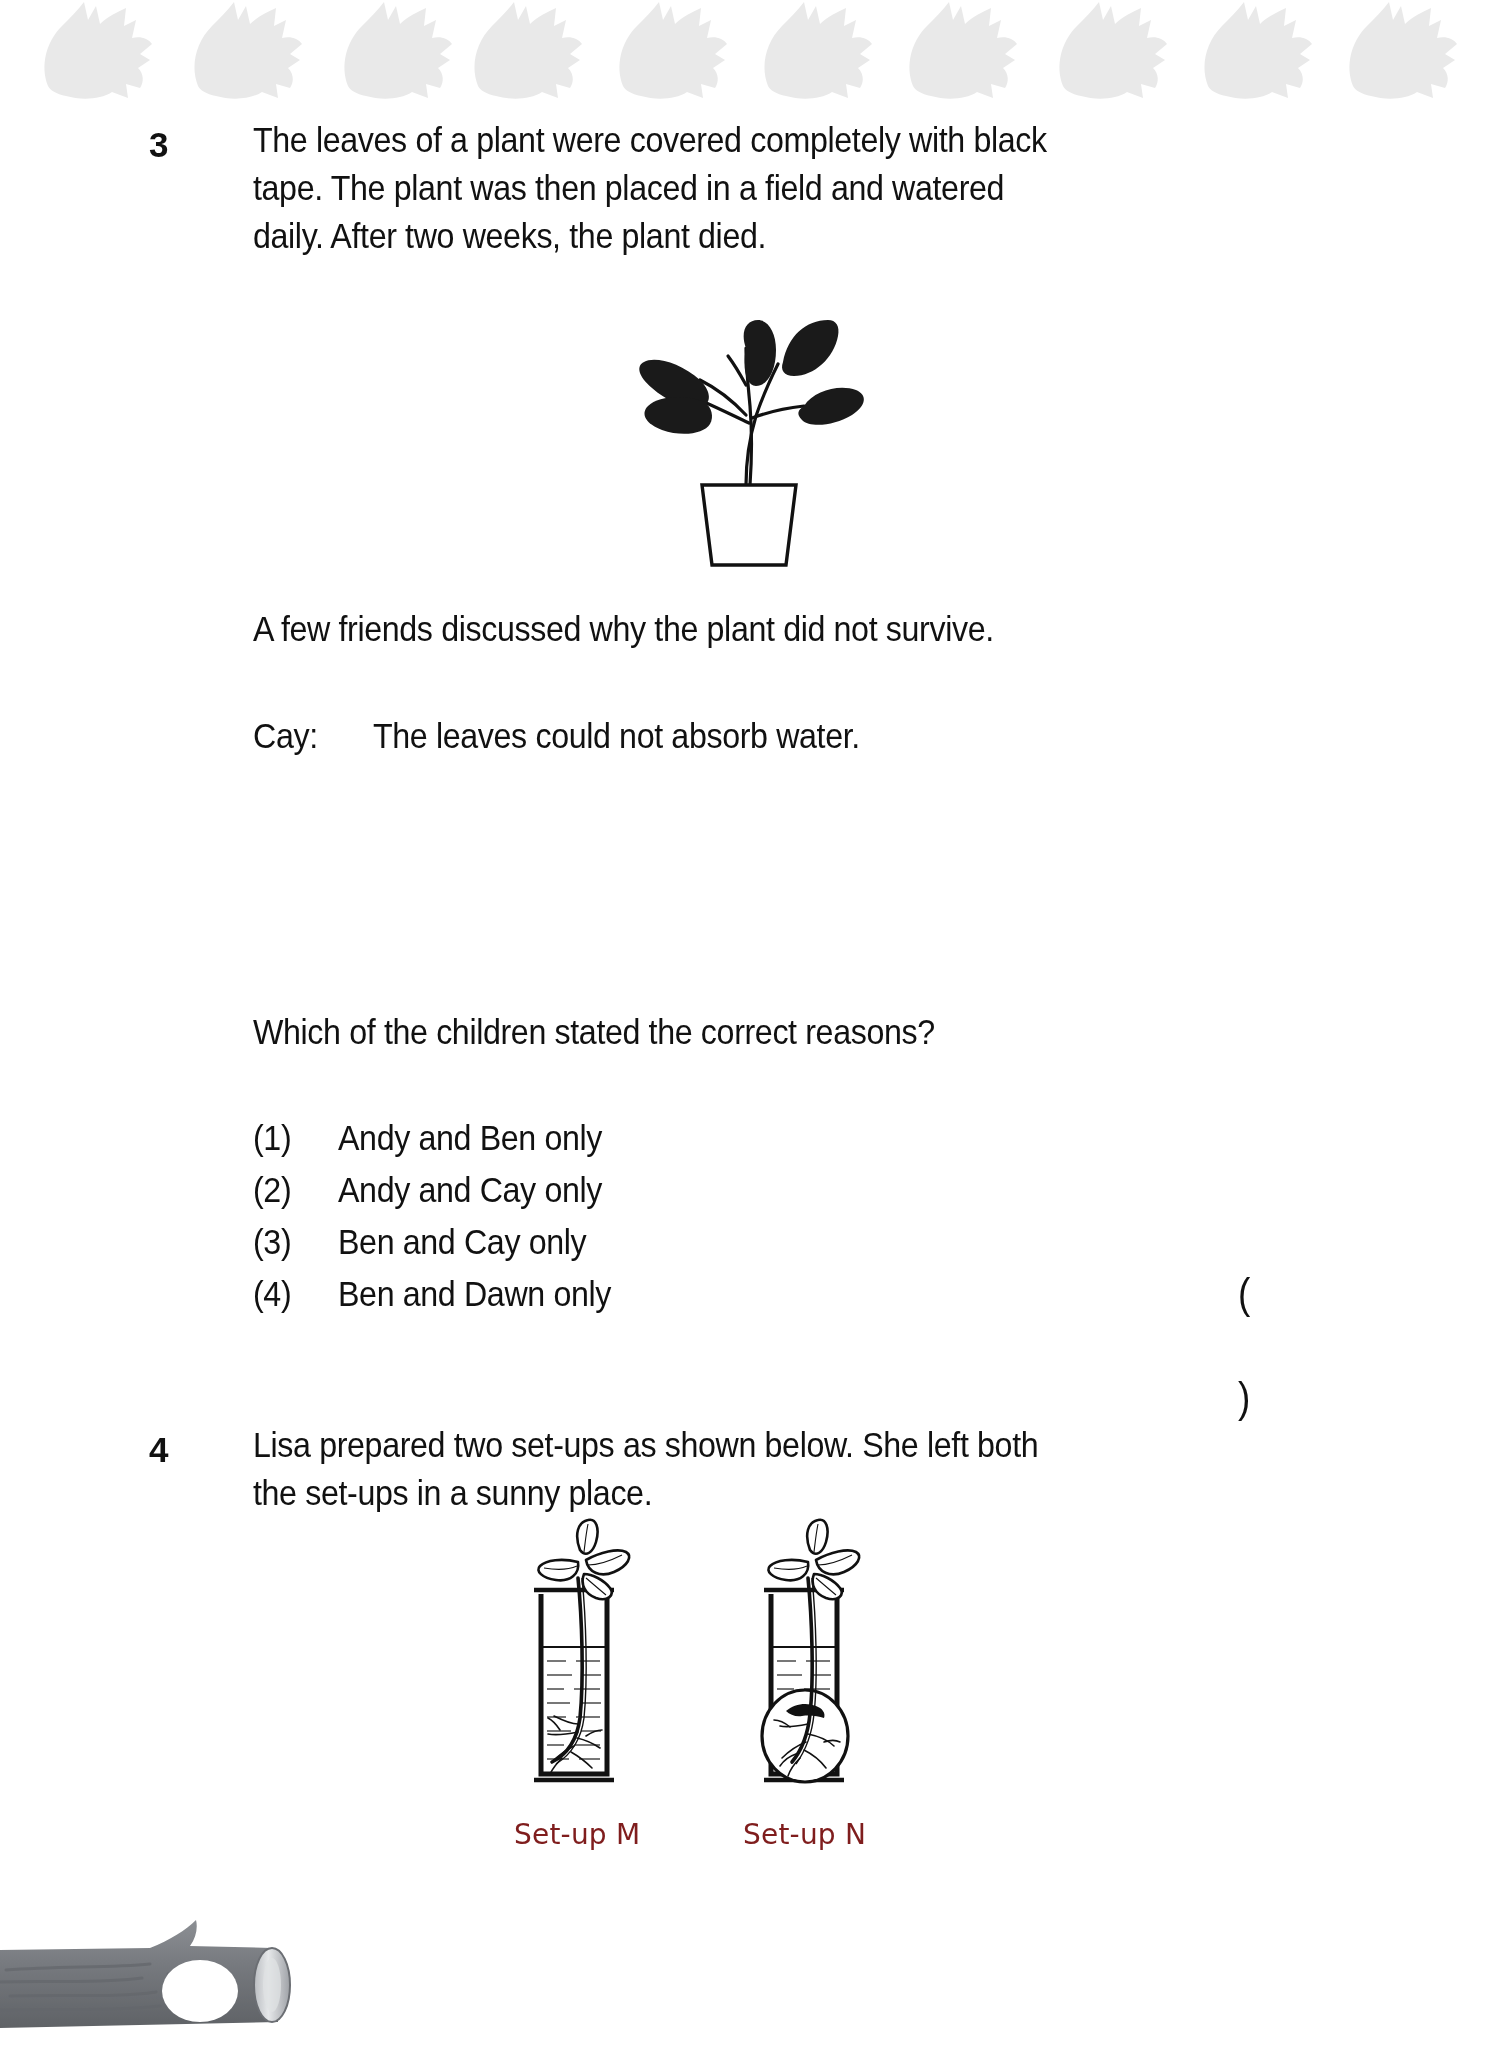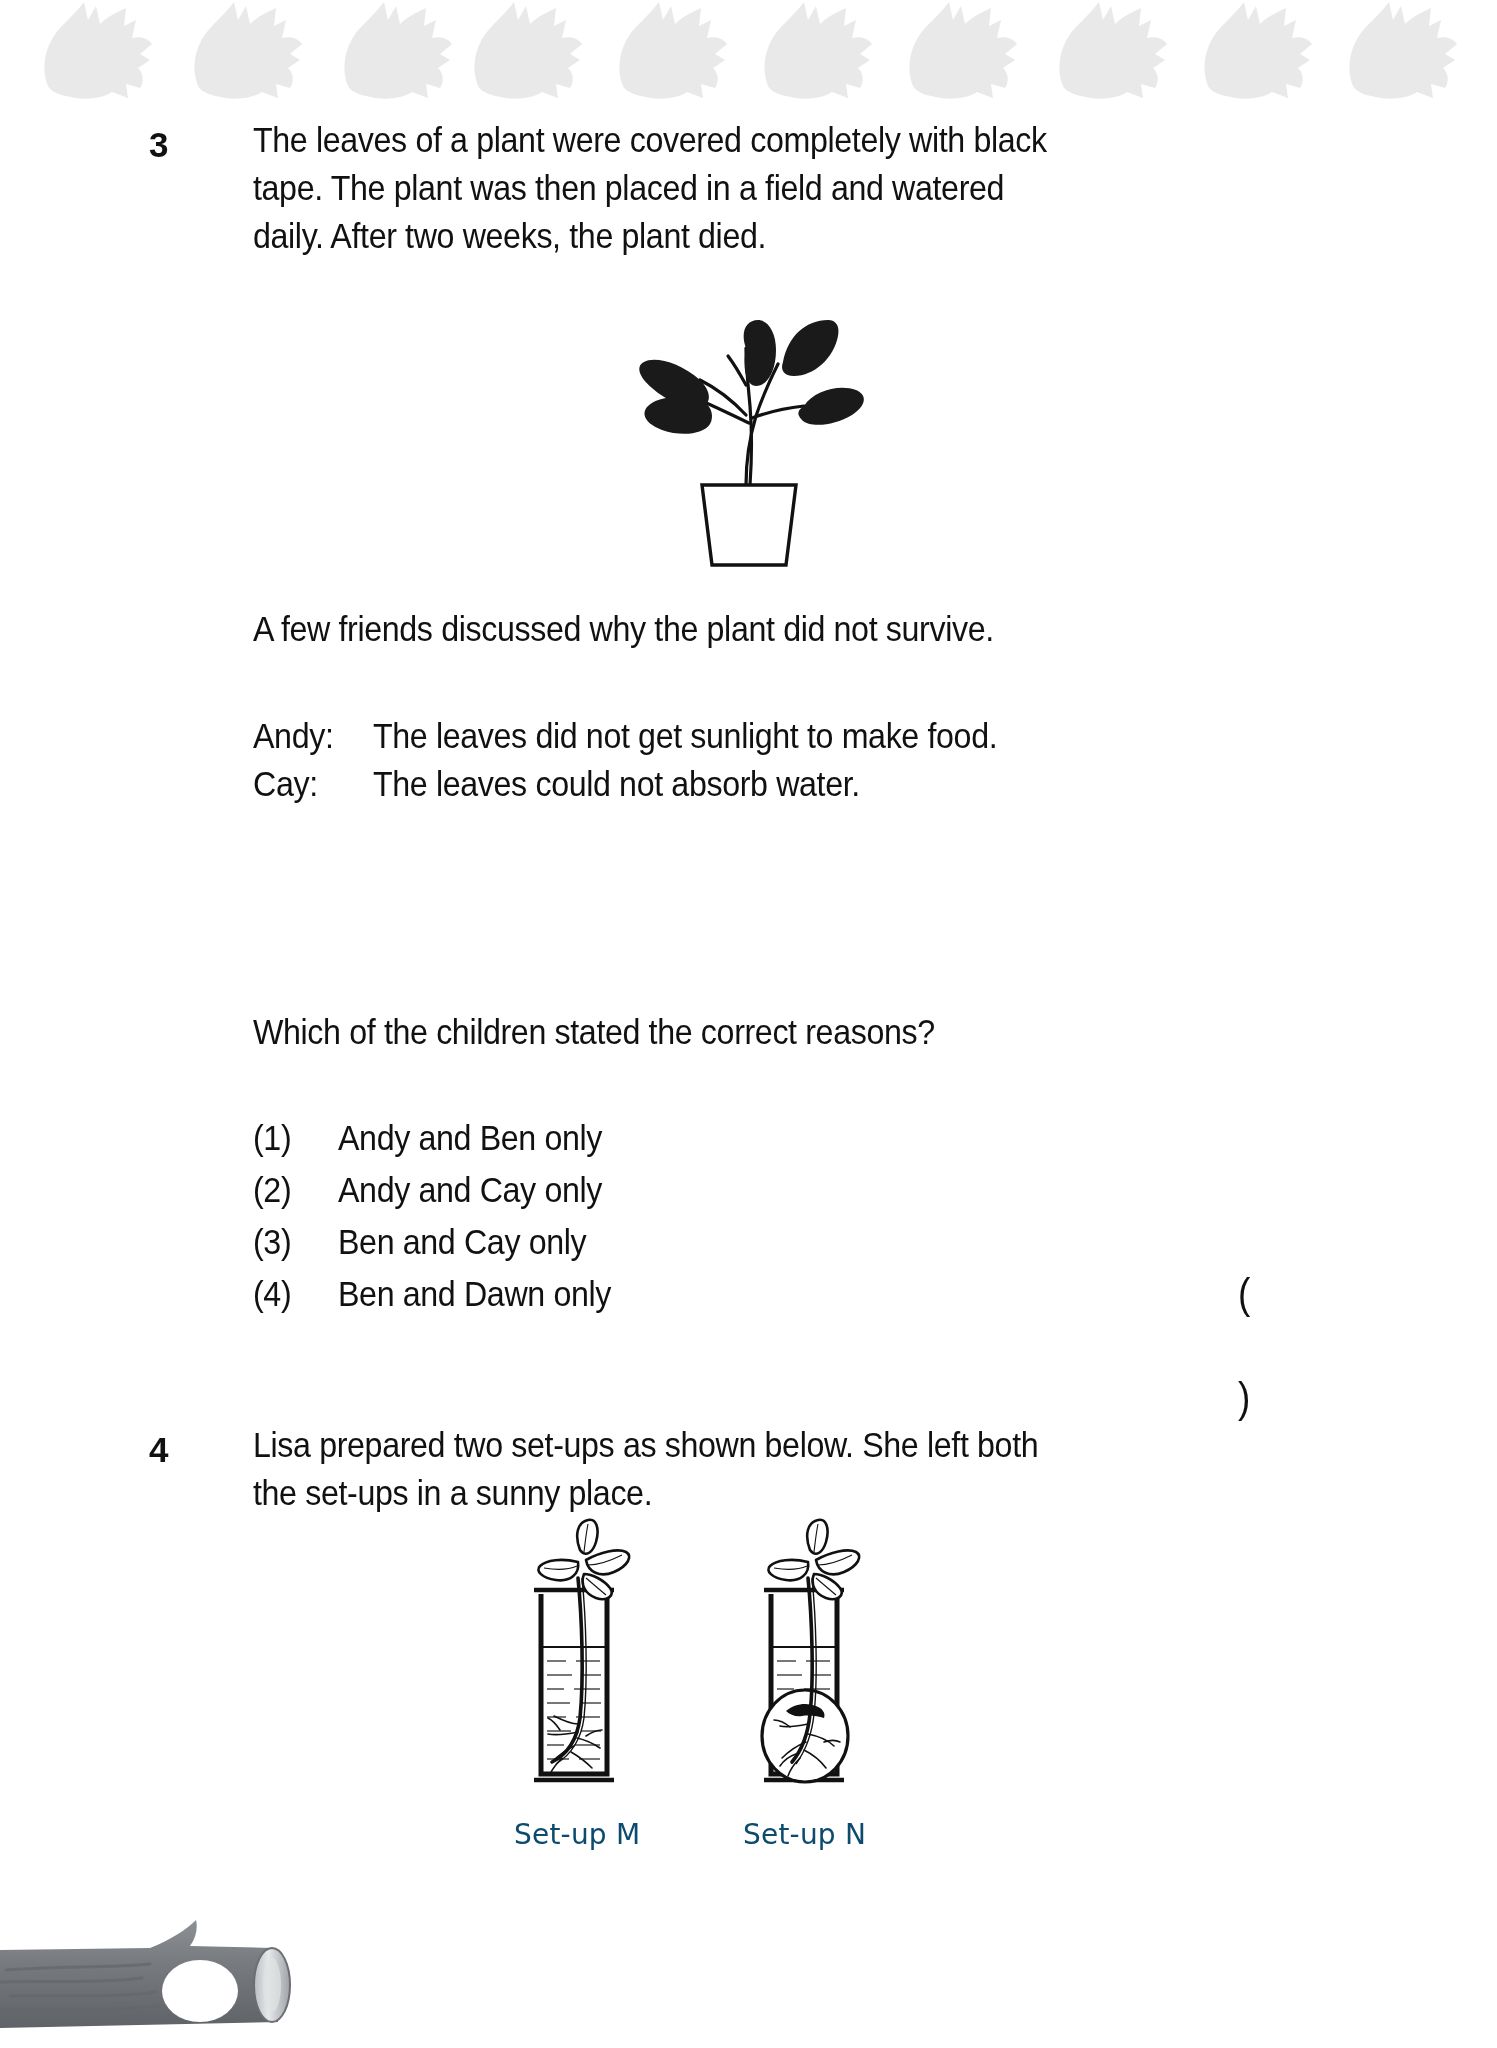--- a/index.html
+++ b/index.html
@@ -140,21 +140,21 @@
     top: 318px;
   }
 
   
   #fig-setups { position: absolute; left: 500px; top: 1518px; }
   .setup-caption {
     position: absolute;
     font-family: "DejaVu Sans", sans-serif;
     font-size: 28px;
     letter-spacing: 0.2px;
-    color: #0c4a6e;
+    color: #7f1d1d;
     white-space: nowrap;
   }
 
   
   #footer { position: absolute; left: 0; top: 1918px; width: 1497px; height: 130px; }
 </style>
 </head>
 <body>
 
 <div id="leaf-border">
@@ -225,24 +225,20 @@
         <g fill="#ffffff" stroke="#111" stroke-width="3.4" stroke-linejoin="miter">
           <path d="M102 167 L 196 167 L 186 247 L 112 247 Z"></path>
         </g>
       </svg>
     </div>
 
     <div class="para" style="left:253px; top:605px; width:1100px;">A few friends discussed why the plant did not survive.</div>
 
     <div class="dialogue" style="left:253px; top:712px; width:1130px;">
       <div class="dlg-row">
-        <span class="speaker">Andy:</span>
-        <span class="speech">The leaves did not get sunlight to make food.</span>
-      </div>
-      <div class="dlg-row">
         <span class="speaker">Cay:</span>
         <span class="speech">The leaves could not absorb water.</span>
       </div>
     </div>
 
     <div class="para" style="left:253px; top:1008px; width:1100px;">Which of the children stated the correct reasons?</div>
 
     <div class="options" style="left:253px; top:1112px; width:1130px;">
       <div class="opt-row">
         <span class="opt-num">(1)</span>

